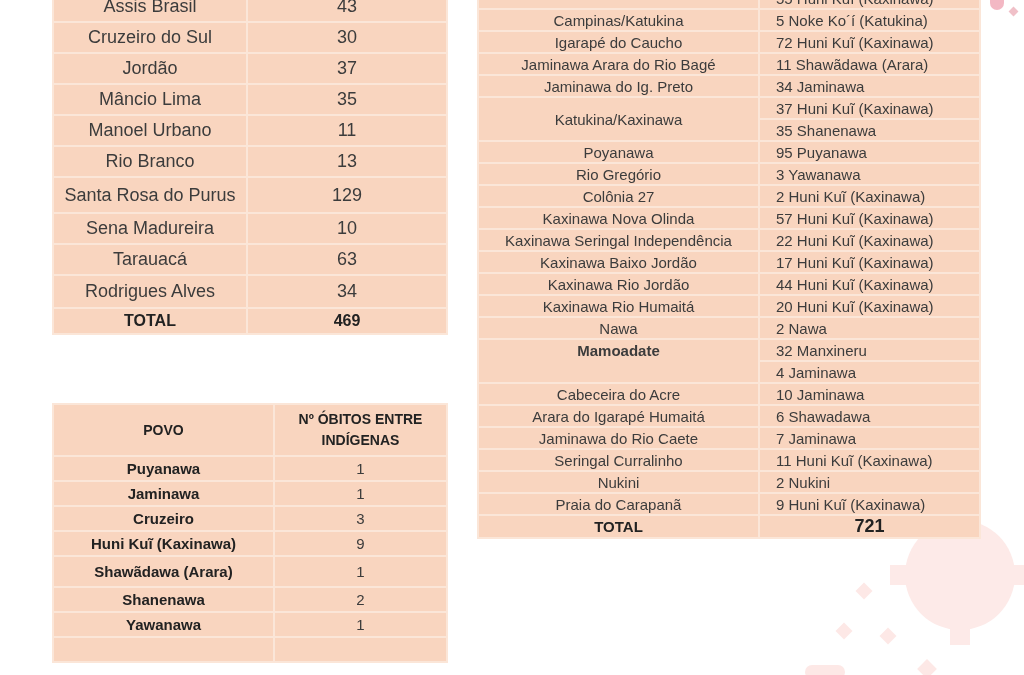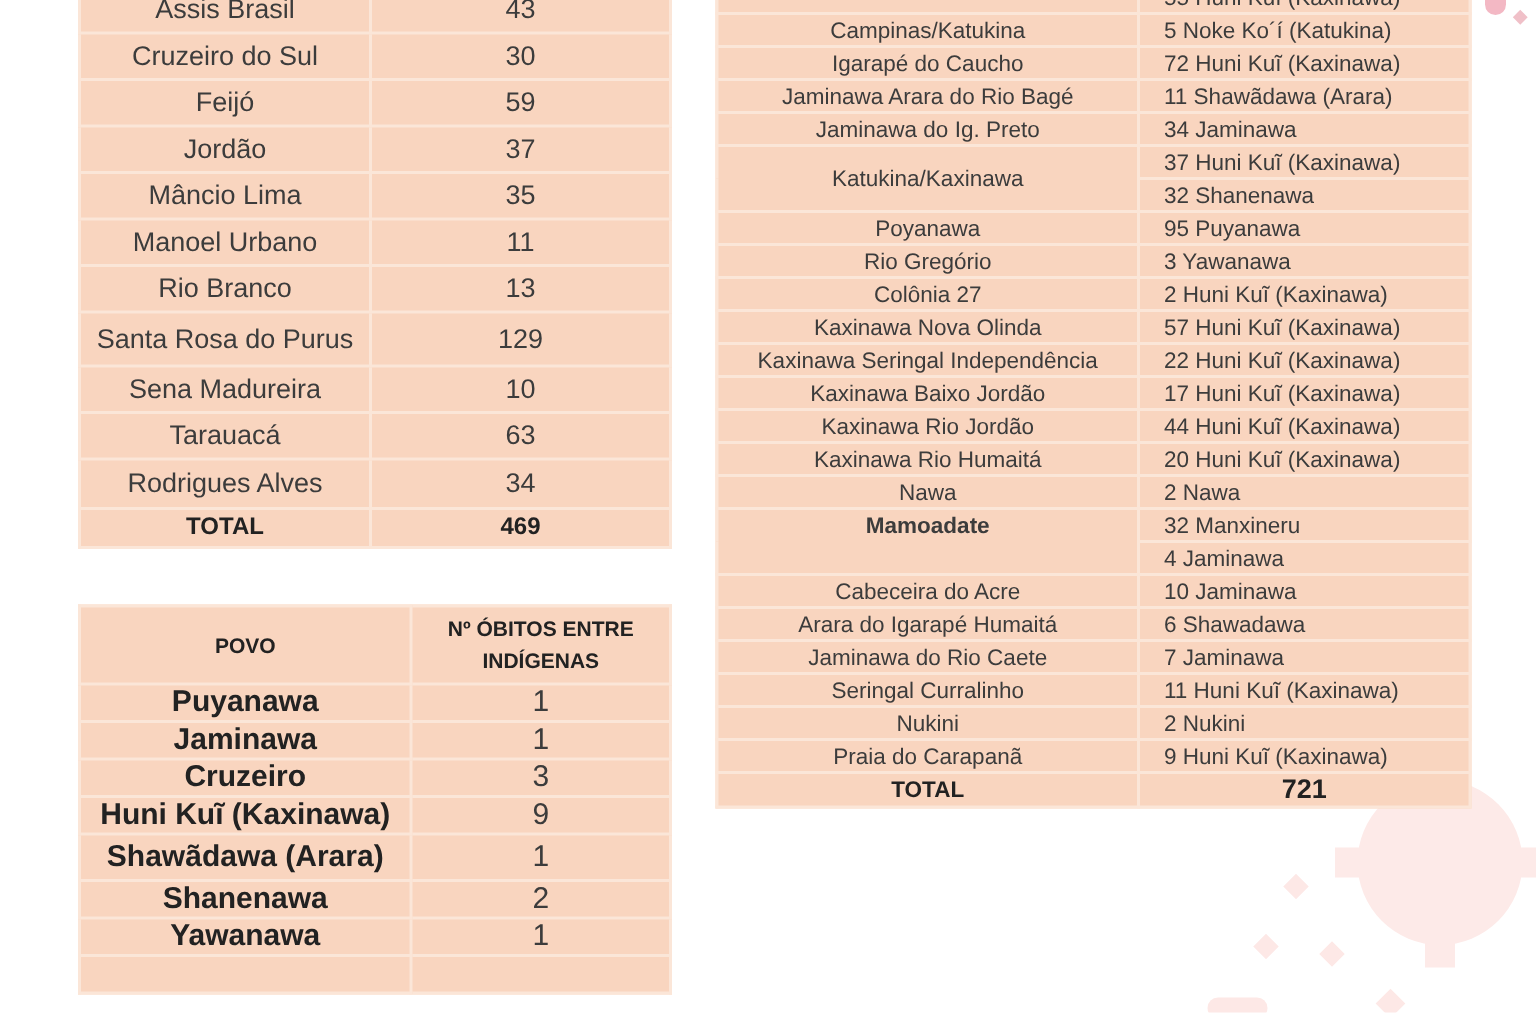--- a/index.html
+++ b/index.html
@@ -27,21 +27,21 @@
   }
   
   #t1 { left:52px; top:-10px; width:396px; }
   #t1 td.c1 { width:192px; }
   #t1 td { height:29px; font-size:18px; }
   #t1 tr.total td { font-weight:bold; font-size:16px; color:#222; height:24px; }
   
   #t2 { left:52px; top:403px; width:396px; }
   #t2 td.c1 { width:219px; }
   #t2 tr.head td { font-weight:bold; font-size:14px; color:#222; height:50px; line-height:21px; }
-  #t2 td { height:23px; font-size:20px; }
+  #t2 td { height:23px; font-size:15px; }
   #t2 td.c1 { font-weight:bold; color:#222; }
   
   #t3 { left:477px; top:-14px; width:504px; }
   #t3 td.c1 { width:279px; font-size:15px; }
   #t3 td.c2 { text-align:left; padding-left:16px; font-size:15px; }
   #t3 td { height:20px; }
   #t3 tr.total td { font-weight:bold; color:#222; text-align:center; }
 </style>
 </head>
 <body>
@@ -61,24 +61,20 @@
   <tbody>
     <tr>
         <td class="c1">Assis Brasil</td>
         <td>43</td>
       </tr>
     <tr>
         <td class="c1">Cruzeiro do Sul</td>
         <td>30</td>
       </tr>
     <tr>
-        <td class="c1">Feijó</td>
-        <td>59</td>
-      </tr>
-    <tr>
         <td class="c1">Jordão</td>
         <td>37</td>
       </tr>
     <tr>
         <td class="c1">Mâncio Lima</td>
         <td>35</td>
       </tr>
     <tr>
         <td class="c1">Manoel Urbano</td>
         <td>11</td>
@@ -171,21 +167,21 @@
       </tr>
     <tr>
         <td class="c1">Jaminawa do Ig. Preto</td>
         <td class="c2">34 Jaminawa</td>
       </tr>
     <tr>
         <td class="c1" rowspan="2">Katukina/Kaxinawa</td>
         <td class="c2">37 Huni Kuĩ (Kaxinawa)</td>
       </tr>
     <tr>
-        <td class="c2">32 Shanenawa</td>
+        <td class="c2">35 Shanenawa</td>
       </tr>
     <tr>
         <td class="c1">Poyanawa</td>
         <td class="c2">95 Puyanawa</td>
       </tr>
     <tr>
         <td class="c1">Rio Gregório</td>
         <td class="c2">3 Yawanawa</td>
       </tr>
     <tr>

